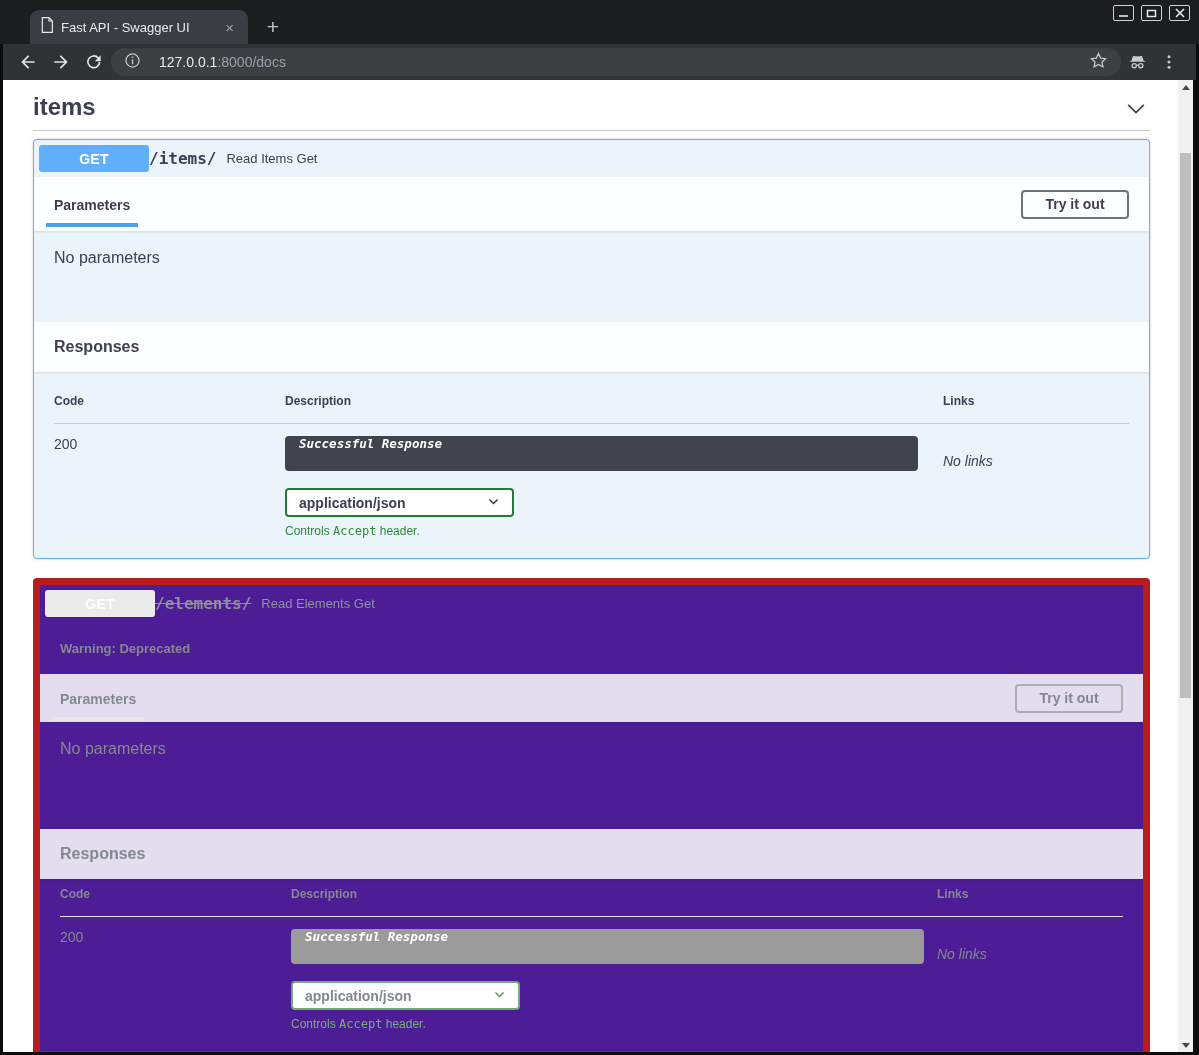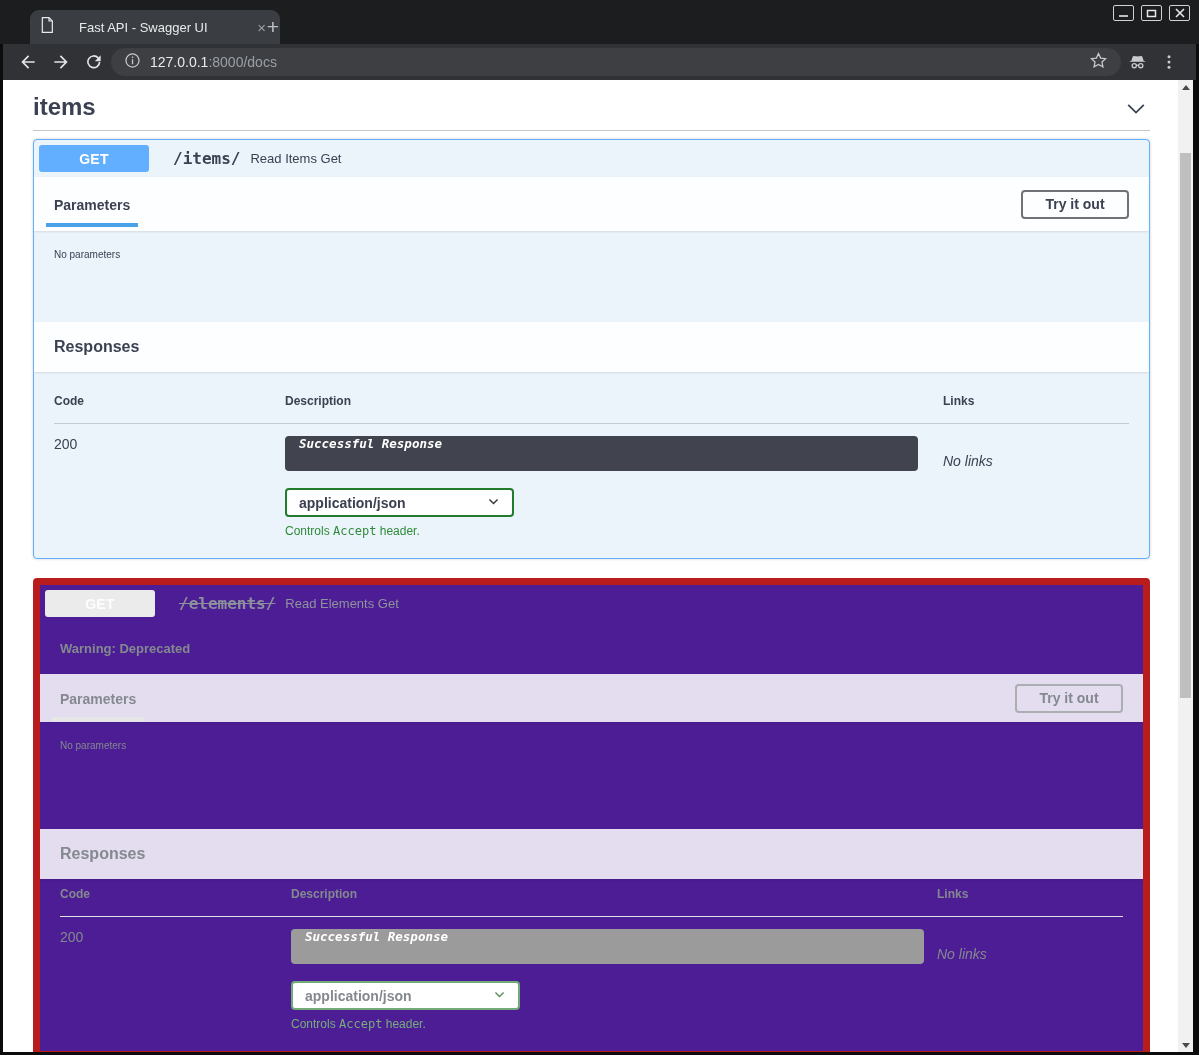--- a/index.html
+++ b/index.html
@@ -1,34 +1,34 @@
 <!DOCTYPE html>
 <html><head>
 <meta charset="utf-8">
 <style>
   * { margin:0; padding:0; box-sizing:border-box; }
   html,body { width:1199px; height:1055px; overflow:hidden; }
   body { background:#0c0c0c; font-family:"Liberation Sans", sans-serif; position:relative; }
 
   
   .titlebar { position:absolute; top:0; left:0; right:0; height:44px; background:#1c1d1f; }
-  .tab { position:absolute; left:30px; top:10px; width:250px; height:34px; background:#3a3d41;
-         border-radius:9px 9px 0 0; display:flex; align-items:center; padding:0 10px; gap:25px; }
+  .tab { position:absolute; left:30px; top:10px; width:218px; height:34px; background:#3a3d41;
+         border-radius:9px 9px 0 0; display:flex; align-items:center; padding:0 10px; gap:7px; }
   .tab-title { flex:1; font-size:13px; color:#e8eaed; white-space:nowrap; overflow:hidden; }
   .tab-close { color:#9aa0a6; font-size:15px; line-height:1; cursor:default; padding:2px 4px; }
   .new-tab { position:absolute; left:262px; top:16px; color:#bdc1c6; font-size:21px; line-height:21px; width:22px; text-align:center; }
   .win-controls { position:absolute; top:5px; right:9px; display:flex; gap:7px; }
   .win-btn { width:21px; height:16px; border:1px solid #d2d2d2; border-radius:2px;
              display:flex; align-items:center; justify-content:center; }
 
   .toolbar { position:absolute; top:44px; left:3px; right:3px; height:36px; background:#303236; }
   .nav-ic { position:absolute; top:8px; width:20px; height:20px; }
   .url-bar { position:absolute; left:108px; top:4px; width:1010px; height:28px; border-radius:14px;
              background:#3d3f43; display:flex; align-items:center; padding:0 13px; }
-  .url-text { font-size:14px; margin-left:9px; flex:1; }
+  .url-text { font-size:14px; margin-left:18px; flex:1; }
   .url-host { color:#e8eaed; }
   .url-rest { color:#9aa0a6; }
 
   
   .content { position:absolute; top:80px; left:3px; right:21px; bottom:3px; background:#fff; overflow:hidden; }
   .scrollbar { position:absolute; top:80px; right:6px; width:15px; bottom:3px; background:#f1f1f1; }
   .scroll-up, .scroll-down { position:absolute; left:0; width:15px; height:14px; display:flex; align-items:center; justify-content:center; }
   .scroll-up { top:0; } .scroll-down { bottom:0; }
   .tri-up { width:0; height:0; border-left:4px solid transparent; border-right:4px solid transparent; border-bottom:5px solid #4a4a4a; }
   .tri-down { width:0; height:0; border-left:4px solid transparent; border-right:4px solid transparent; border-top:5px solid #4a4a4a; }
@@ -43,40 +43,40 @@
 
   
   .opblock { margin-top:8px; border-radius:4px; overflow:hidden; }
   .opblock.active { border:1px solid #61affe; background:#ebf3fb; box-shadow:0 0 3px rgba(0,0,0,.19); }
   .opblock.deprecated { border:7px solid #b91c1c; background:#4c1d95; }
 
   .op-summary { display:flex; align-items:center; padding:5px; }
   .method-badge { width:110px; height:27px; border-radius:3px; background:#61affe; color:#fff;
                   font-size:14px; font-weight:700; display:flex; align-items:center; justify-content:center; letter-spacing:.3px; }
   .deprecated .method-badge { background:#ebebeb; color:#fdfdfd; }
-  .op-path { font-family:"DejaVu Sans Mono", monospace; font-weight:700; font-size:16px; padding:0 10px 0 0;margin-left:24px; }
+  .op-path { font-family:"DejaVu Sans Mono", monospace; font-weight:700; font-size:16px; padding:0 10px 0 0; }
   .deprecated .op-path { color:#8b9099; text-decoration:line-through; }
   .op-desc { font-size:13px; }
   .deprecated .op-desc { color:#8f949c; }
 
   .warning-row { height:52px; padding:19px 20px 0; font-size:13px; font-weight:700; color:#84898f; }
 
   .sec-header { display:flex; justify-content:space-between; align-items:center; padding:0 20px;
                 height:54px; background:rgba(255,255,255,.85); box-shadow:0 1px 2px rgba(0,0,0,.1); position:relative; }
   .deprecated .sec-header { height:48px; }
   .tab-item { font-size:14px; font-weight:700; position:relative; padding:16px 0 14px; }
   .tab-item::after { content:""; position:absolute; left:-8px; width:92px; bottom:0; height:4px; background:#4ba0ea; }
   .deprecated .tab-item { color:#84898f; }
   .deprecated .tab-item::after { background:#e7e7e7; }
   .tryout-btn { width:108px; height:29px; border:2px solid #6f7276; border-radius:4px; background:transparent;
                 font-family:"Liberation Sans", sans-serif; font-size:14px; font-weight:700; color:#3b4151;
                 display:flex; align-items:center; justify-content:center; }
   .deprecated .tryout-btn { border-color:#abaeb3; color:#84898f; }
 
-  .op-body { height:91px; padding:18px 20px 0; font-size:10px; }
+  .op-body { height:91px; padding:18px 20px 0; font-size:16px; }
   .deprecated .op-body { height:107px; color:#84898f; }
 
   .resp-header { height:50px; display:flex; align-items:center; padding:0 20px;
                  background:rgba(255,255,255,.85); box-shadow:0 1px 2px rgba(0,0,0,.1);
                  font-size:16px; font-weight:700; }
   .deprecated .resp-header { color:#84898f; }
 
   .resp-inner { padding:22px 20px 20px; }
   .deprecated .resp-inner { padding-top:8px; }
   .resp-cols { display:flex; font-size:12px; font-weight:700; padding-bottom:15px;

